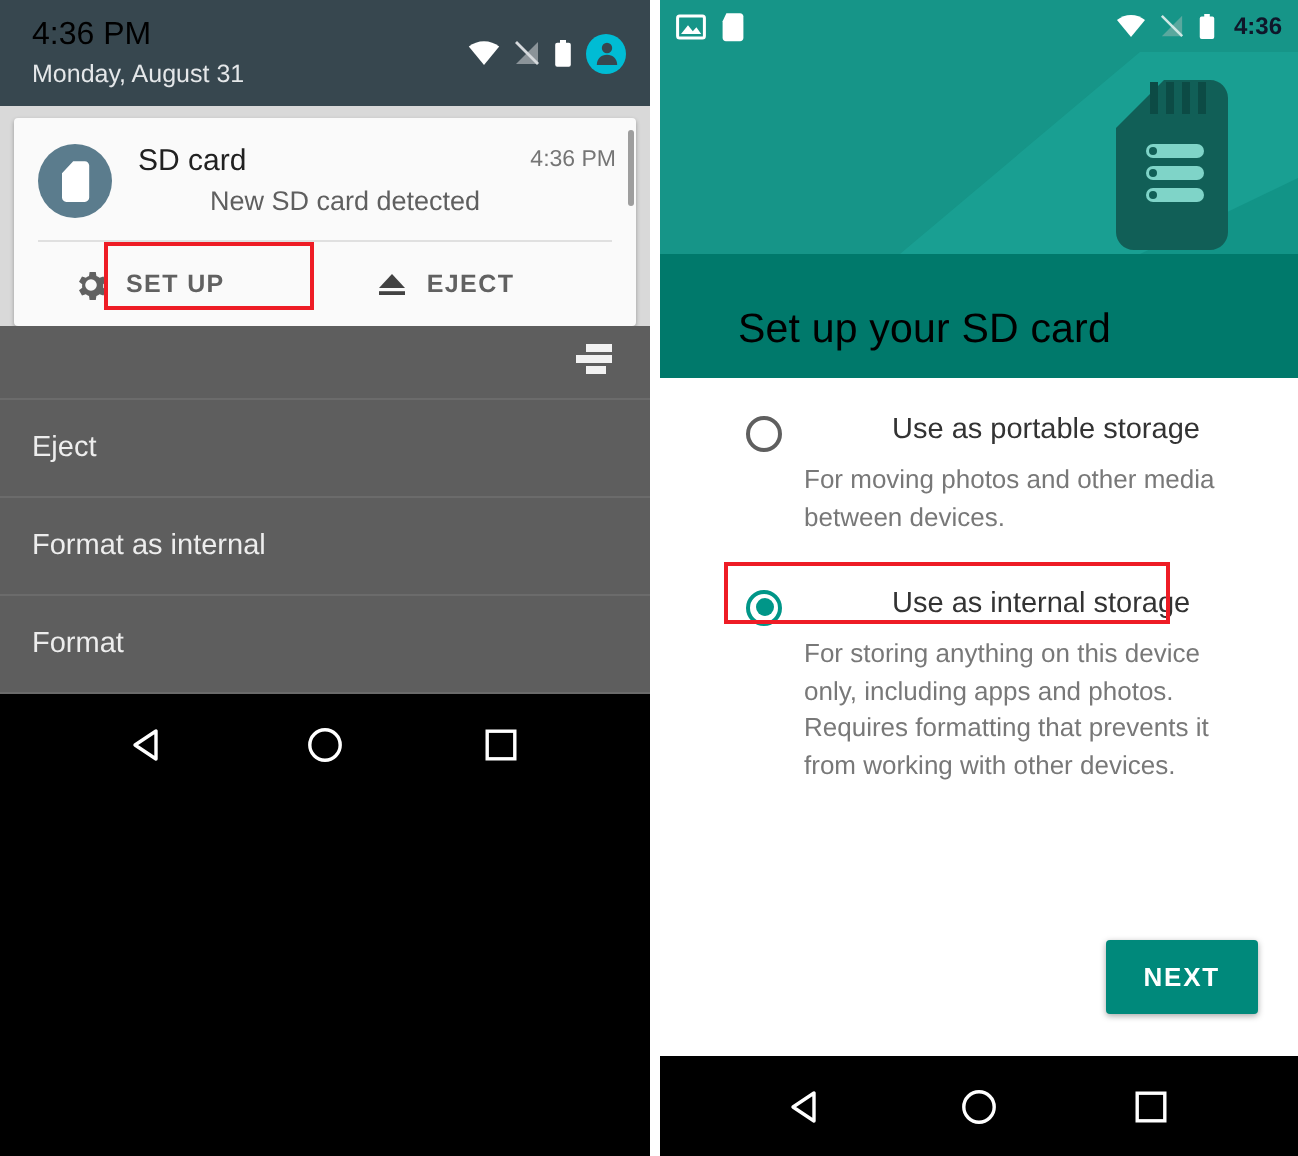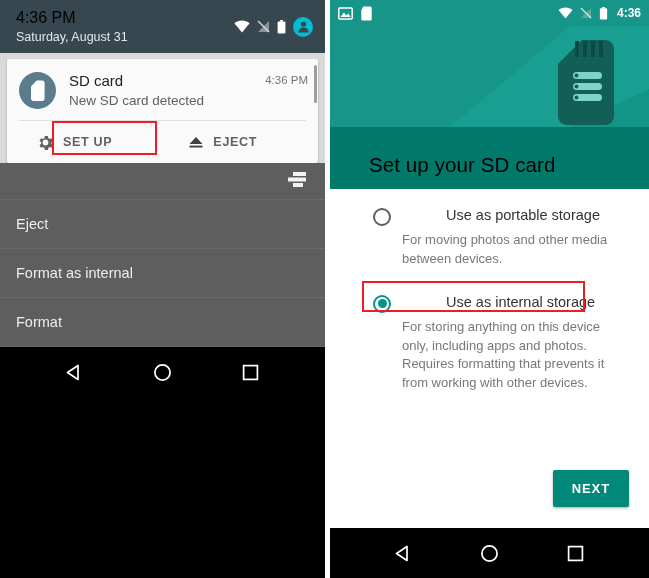--- a/index.html
+++ b/index.html
@@ -101,20 +101,21 @@
   .notif-title {
     font-size: 15px;
     color: #212121;
     line-height: 1.15;
   }
   .notif-sub {
     font-size: 13.5px;
     color: #5f5f5f;
     margin-top: 4px;
     line-height: 1.15;
+    margin-left: 36px;
   }
   .notif-time {
     font-size: 11.5px;
     color: #757575;
     margin-left: 6px;
     padding-top: 2px;
     white-space: nowrap;
   }
   .notif-divider {
     height: 1px;
@@ -212,21 +213,21 @@
     justify-content: space-between;
     padding: 0 8px 0 8px;
     box-sizing: border-box;
   }
   .rsb-left, .rsb-right {
     display: flex;
     align-items: center;
     gap: 7px;
   }
   .rsb-clock {
-    color: #ffffff;
+    color: #0f172a;
     font-size: 12px;
     font-weight: bold;
     margin-left: 2px;
   }
   .right-hero {
     position: relative;
     height: 163px;
     background: #169588;
     overflow: hidden;
   }
@@ -342,21 +343,21 @@
 </head>
 <body>
 
 <div class="screens">
 
   <div class="phone-left">
 
     <div class="left-statusbar">
       <div class="left-clock-block">
         <div>4:36 PM</div>
-        <div class="left-clock-date">Saturday, August 31</div>
+        <div class="left-clock-date">Monday, August 31</div>
       </div>
       <div class="left-status-icons">
         <svg width="16" height="13" viewBox="0 0 16 13">
           <path d="M8 12.5 L0.4 3.3 C2.5 1.6 5.2 0.6 8 0.6 C10.8 0.6 13.5 1.6 15.6 3.3 Z" fill="#ffffff"></path>
         </svg>
         <svg width="13" height="13" viewBox="0 0 13 13">
           <path d="M12 1 L12 12 L1 12 Z" fill="#8b9499"></path>
           <line x1="1" y1="1" x2="12" y2="12" stroke="#d6dadd" stroke-width="1.4"></line>
         </svg>
         <svg width="9" height="14" viewBox="0 0 9 14">

